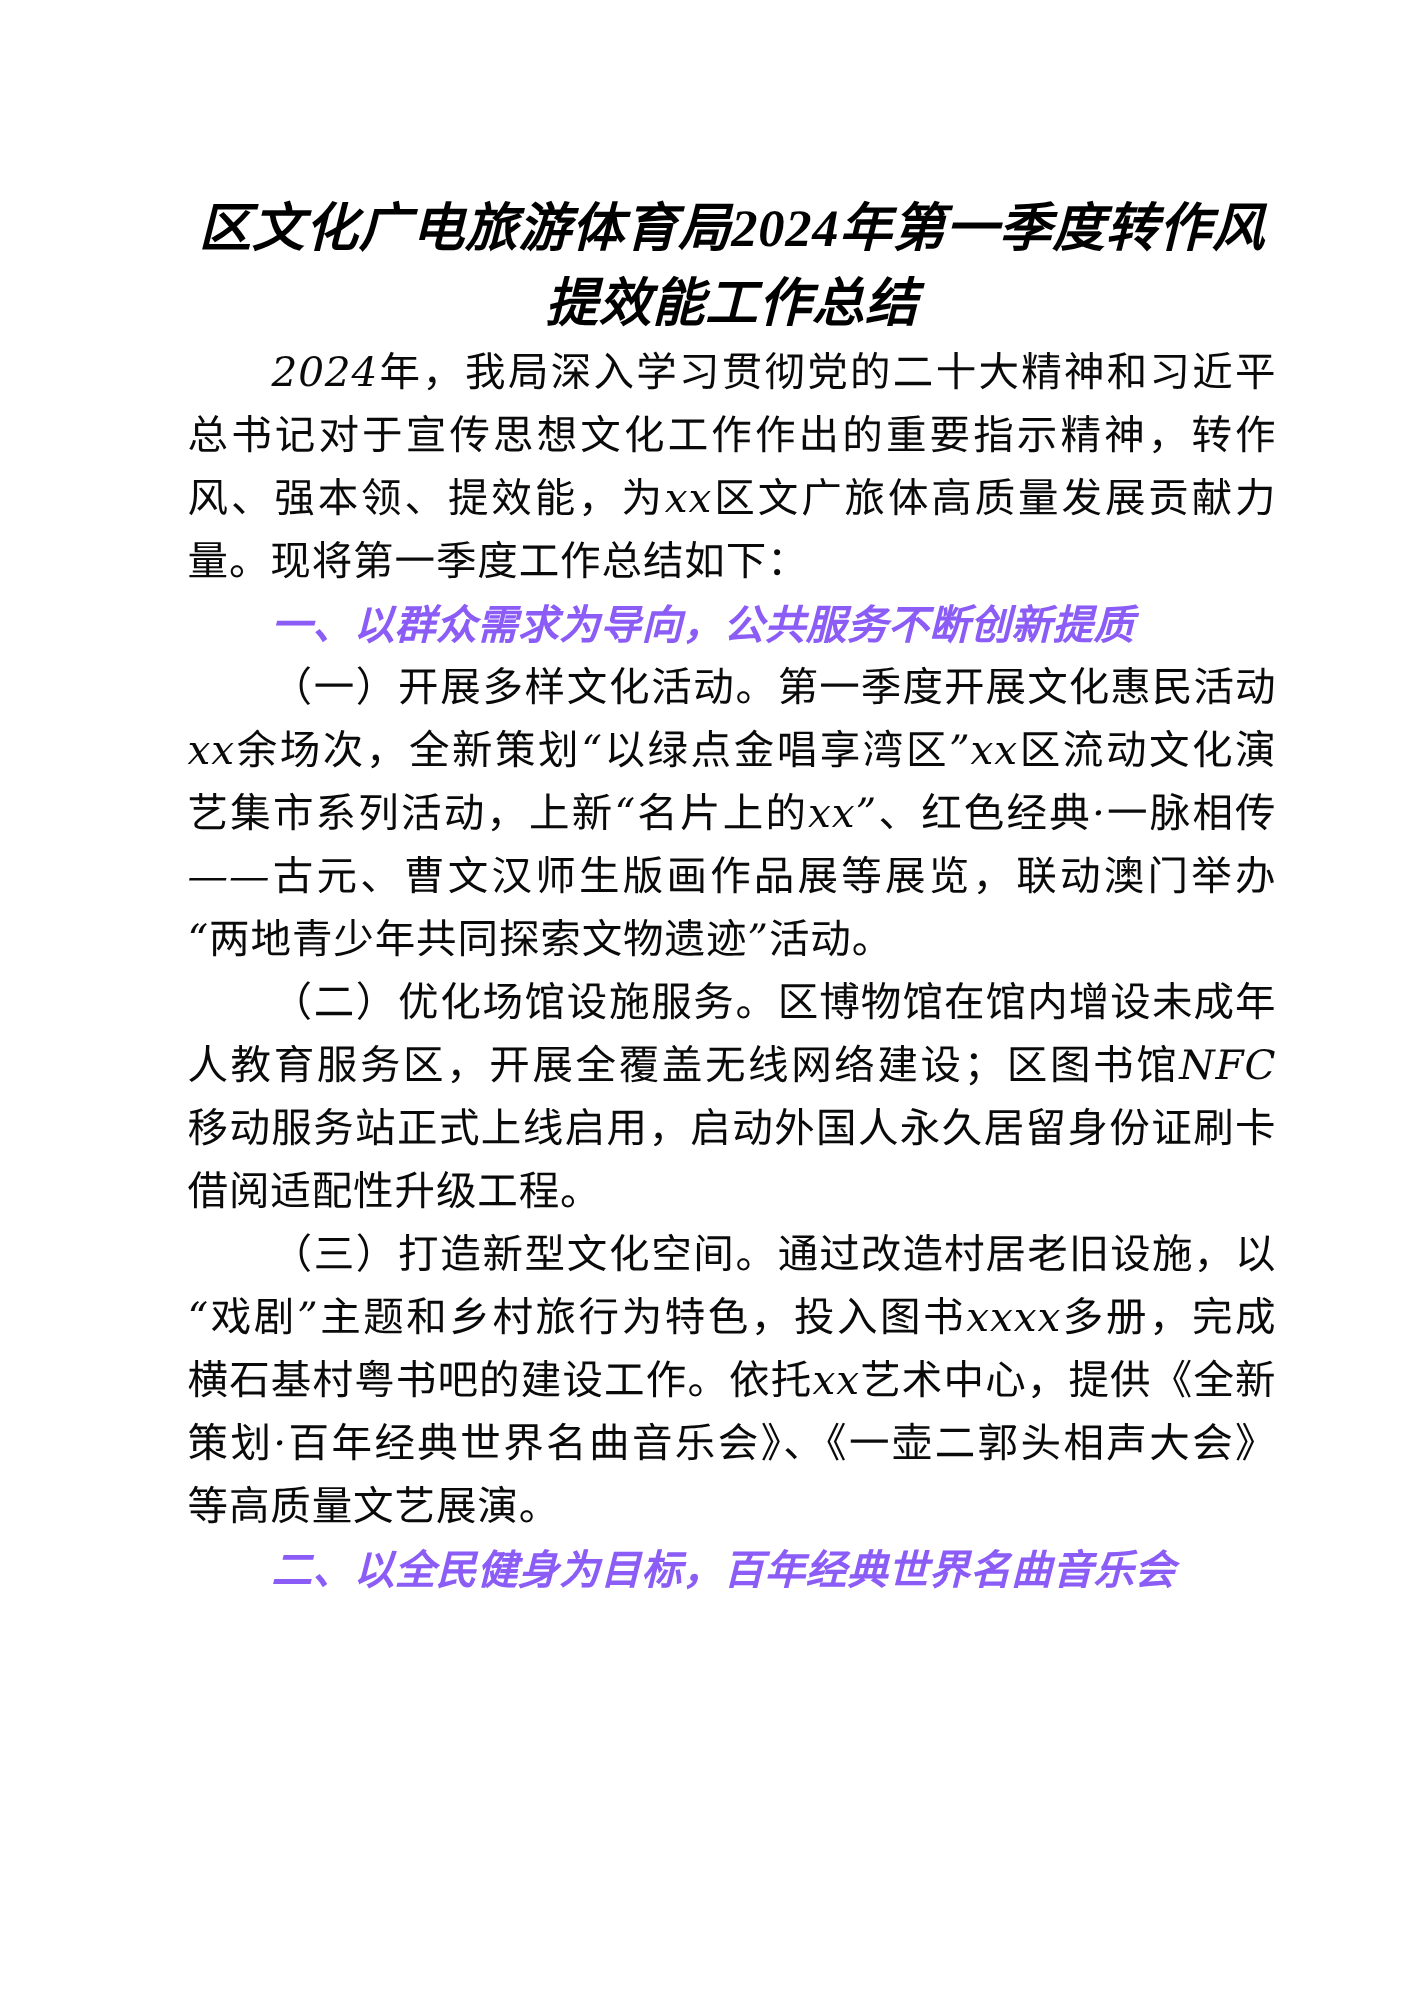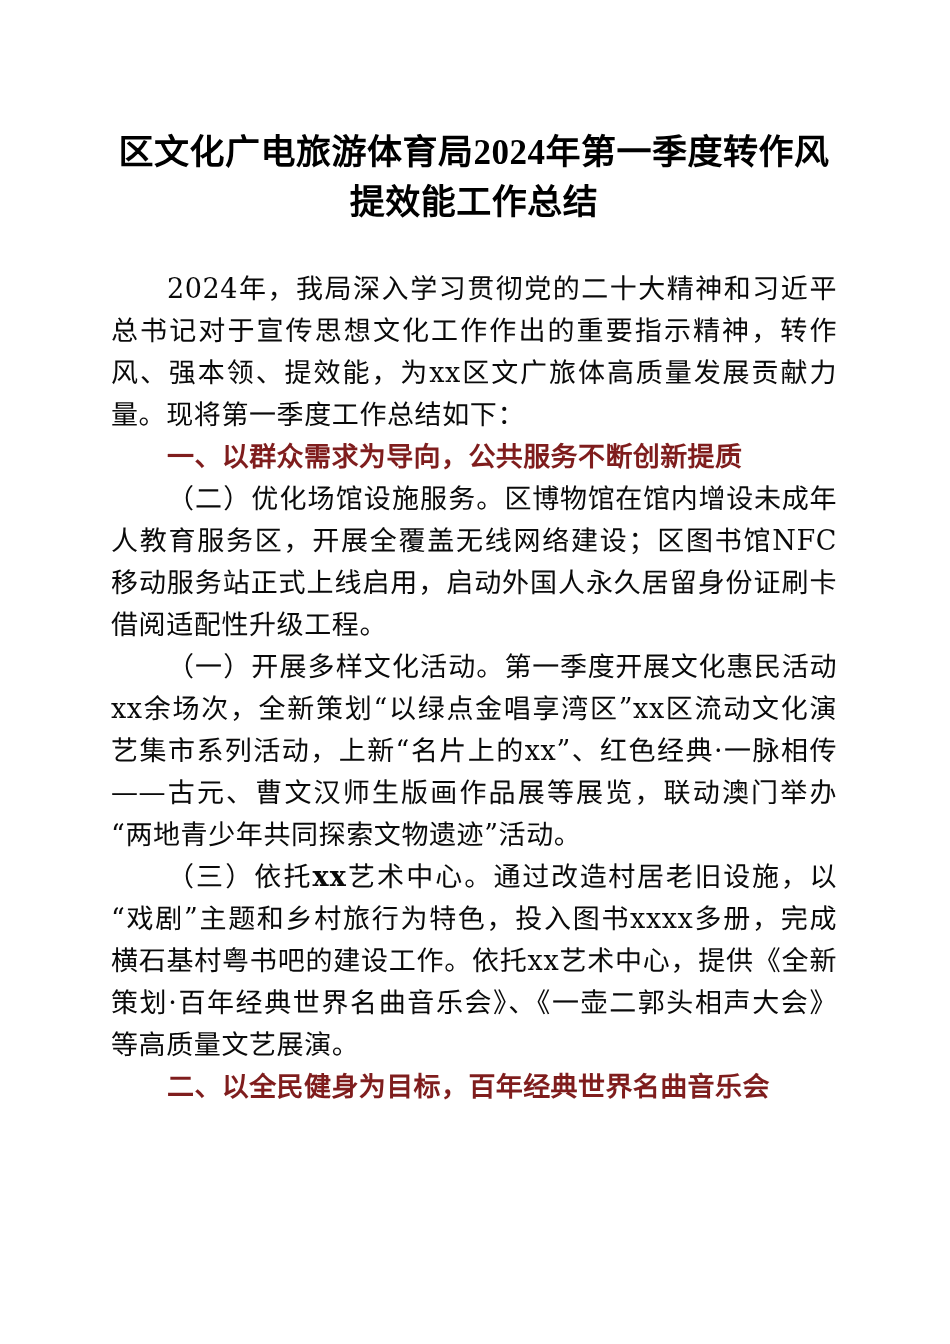--- a/index.html
+++ b/index.html
@@ -15,23 +15,24 @@
     height: 1344px;
     margin: 0 auto;
     background: #ffffff;
     box-sizing: border-box;
     padding: 0;
     overflow: hidden;
   }
 
   .doc-body {
     position: absolute;
-    left: 111px;
+    left: 125px;
     top: 0;
     width: 726px;
+    font-style: italic;
   }
 
   
   .doc-title {
     font-family: "Liberation Serif", "DejaVu Serif", serif;
     font-weight: bold;
     font-size: 35px;
     line-height: 50px;
     text-align: center;
     color: #000000;
@@ -49,30 +50,29 @@
     color: #0a0a0a;
     text-align: justify;
     text-justify: inter-character;
     text-indent: 56px;
     margin: 0;
     letter-spacing: 0.6px;
     font-synthesis: none;
   }
 
   .para.first-body {
-    margin-top: 40px;
   }
 
   
   .heading-1 {
     font-family: "Liberation Sans", "DejaVu Sans", sans-serif;
     font-weight: bold;
     font-size: 27px;
     line-height: 42px;
-    color: #7f1d1d;
+    color: #8b5cf6;
     text-indent: 56px;
     margin: 0;
     letter-spacing: 0.4px;
     text-align: left;
   }
 
   
   .sub-lead {
     font-weight: bold;
     letter-spacing: 1px;
@@ -87,23 +87,23 @@
 
 <div class="page">
   <div class="doc-body">
 
     <h1 class="doc-title">区文化广电旅游体育局2024年第一季度转作风提效能工作总结</h1>
 
     <p class="para first-body">2024年，我局深入学习贯彻党的二十大精神和习近平总书记对于宣传思想文化工作作出的重要指示精神，转作风、强本领、提效能，为xx区文广旅体高质量发展贡献力量。现将第一季度工作总结如下：</p>
 
     <p class="heading-1">一、以群众需求为导向，公共服务不断创新提质</p>
 
+    <p class="para"><span class="sub-lead">（一）开展多样文化活动。</span><span>第一季度开展文化惠民活动xx余场次，全新策划“以绿点金唱享湾区”xx区流动文化演艺集市系列活动，上新“名片上的xx”、红色经典·一脉相传——古元、曹文汉师生版画作品展等展览，联动澳门举办“两地青少年共同探索文物遗迹”活动。</span></p>
+
     <p class="para"><span class="sub-lead">（二）优化场馆设施服务。</span><span>区博物馆在馆内增设未成年人教育服务区，开展全覆盖无线网络建设；区图书馆NFC移动服务站正式上线启用，启动外国人永久居留身份证刷卡借阅适配性升级工程。</span></p>
 
-    <p class="para"><span class="sub-lead">（一）开展多样文化活动。</span><span>第一季度开展文化惠民活动xx余场次，全新策划“以绿点金唱享湾区”xx区流动文化演艺集市系列活动，上新“名片上的xx”、红色经典·一脉相传——古元、曹文汉师生版画作品展等展览，联动澳门举办“两地青少年共同探索文物遗迹”活动。</span></p>
-
-    <p class="para"><span class="sub-lead">（三）依托xx艺术中心。</span><span>通过改造村居老旧设施，以“戏剧”主题和乡村旅行为特色，投入图书xxxx多册，完成横石基村粤书吧的建设工作。依托xx艺术中心，提供《全新策划·百年经典世界名曲音乐会》、《一壶二郭头相声大会》等高质量文艺展演。</span></p>
+    <p class="para"><span class="sub-lead">（三）打造新型文化空间。</span><span>通过改造村居老旧设施，以“戏剧”主题和乡村旅行为特色，投入图书xxxx多册，完成横石基村粤书吧的建设工作。依托xx艺术中心，提供《全新策划·百年经典世界名曲音乐会》、《一壶二郭头相声大会》等高质量文艺展演。</span></p>
 
     <p class="heading-1">二、以全民健身为目标，百年经典世界名曲音乐会</p>
 
     <div class="spacer-bottom"></div>
   </div>
 </div>
 
 </body></html>

